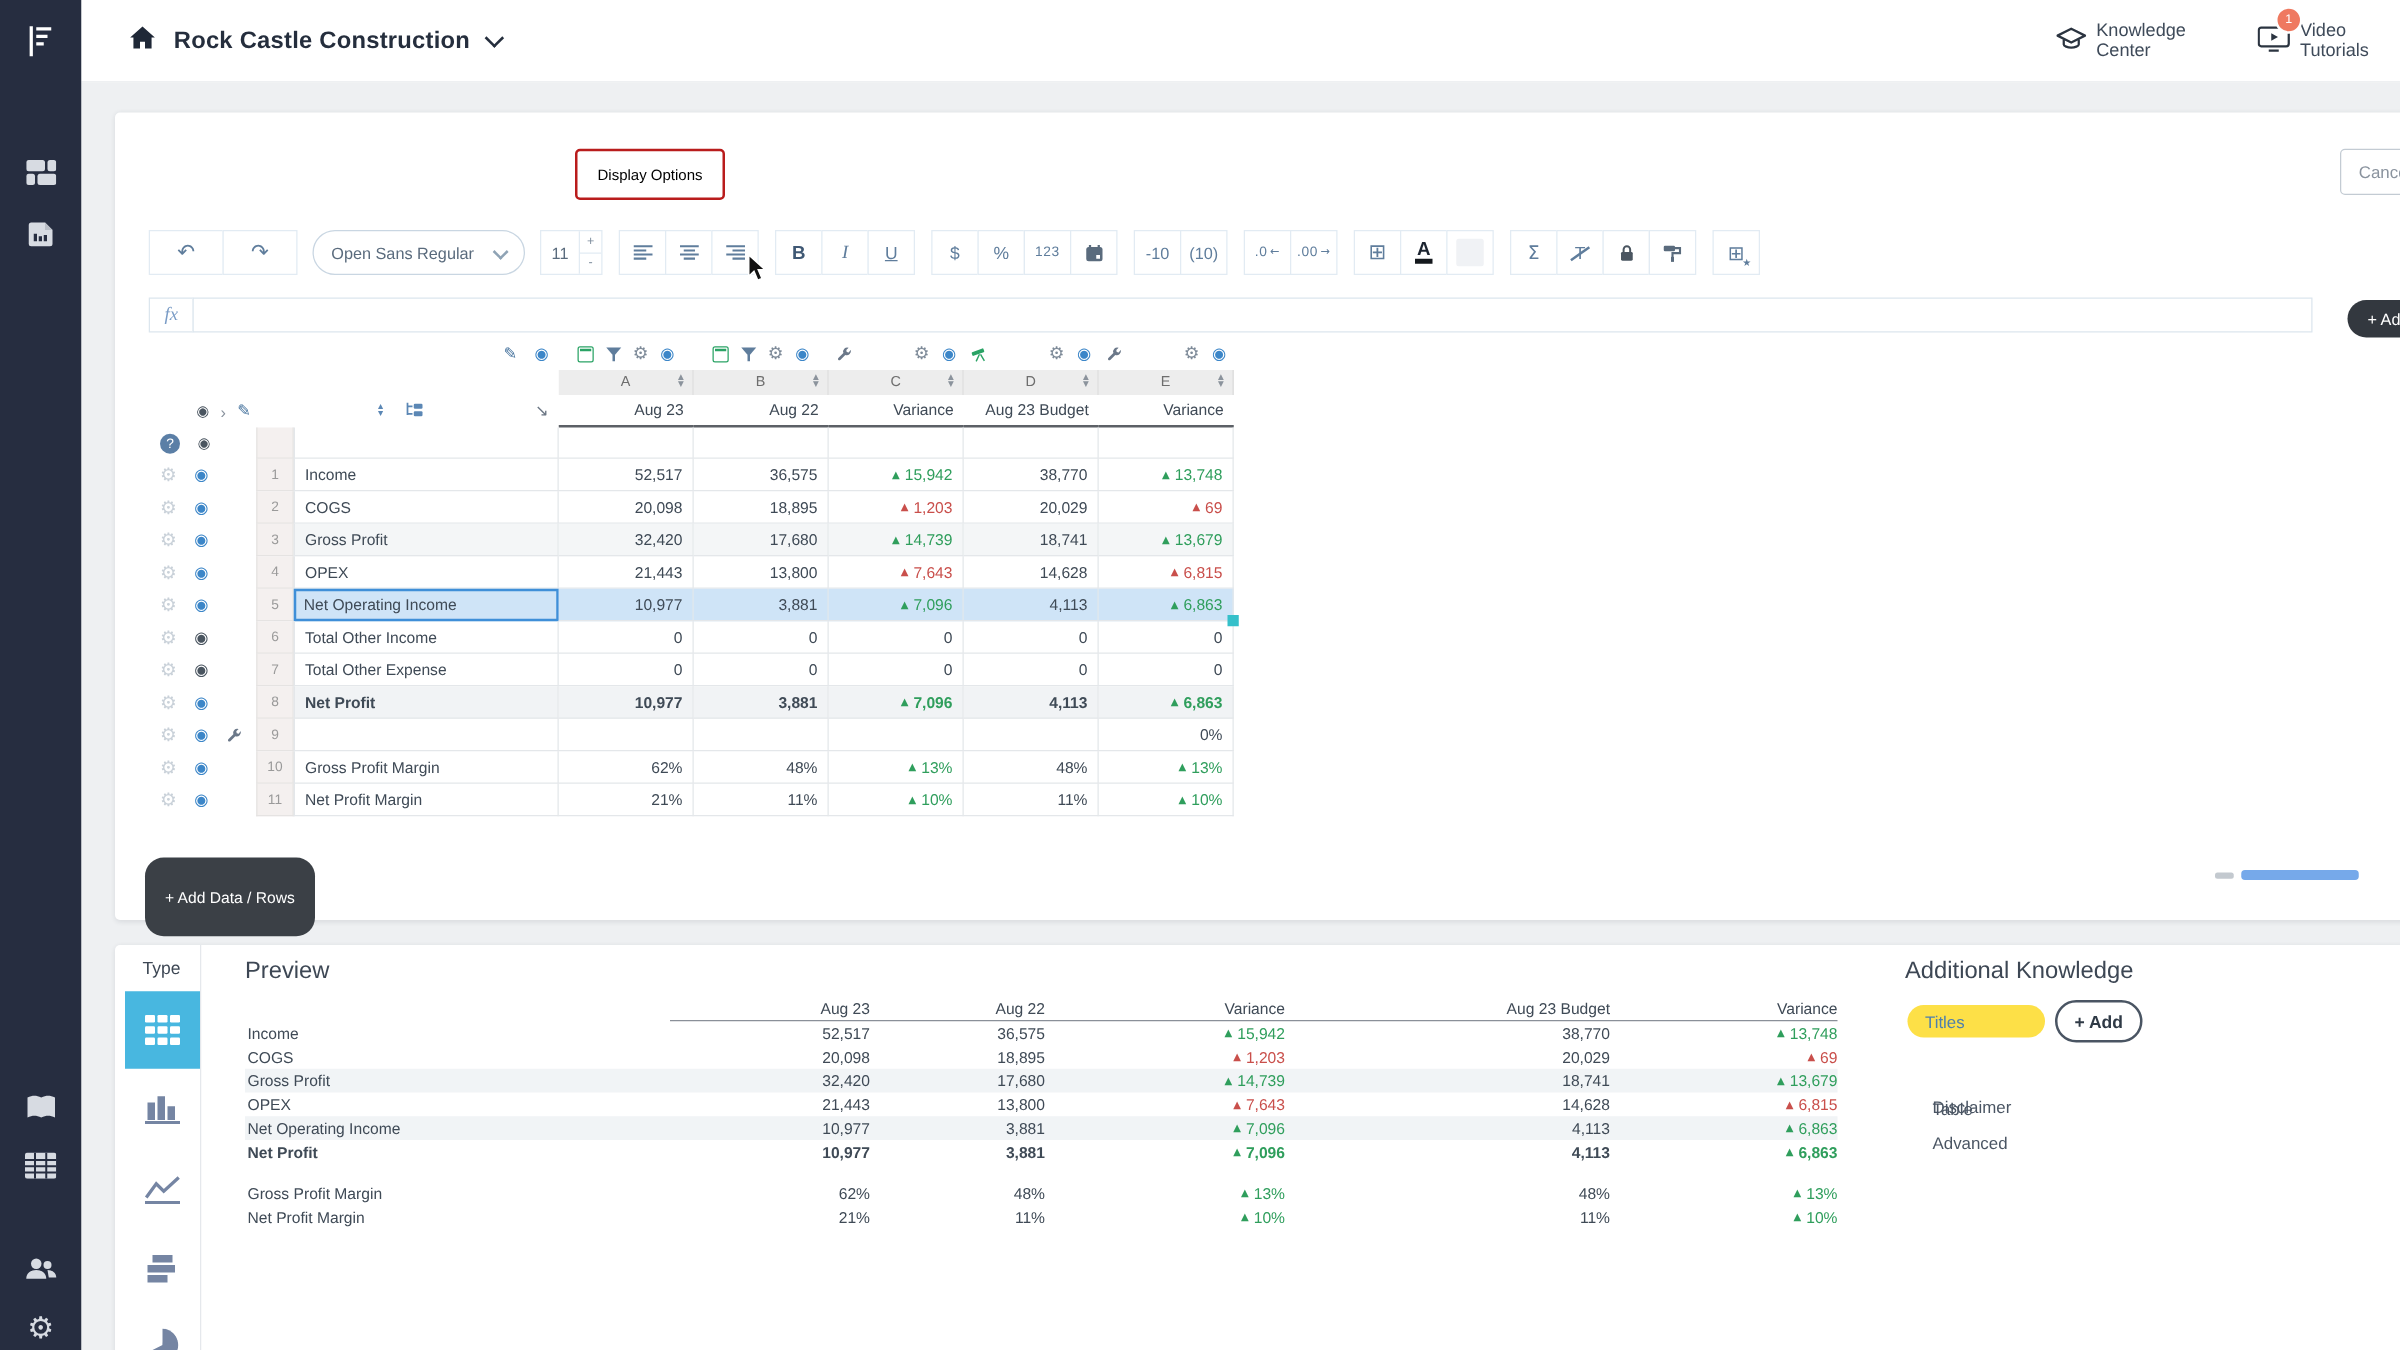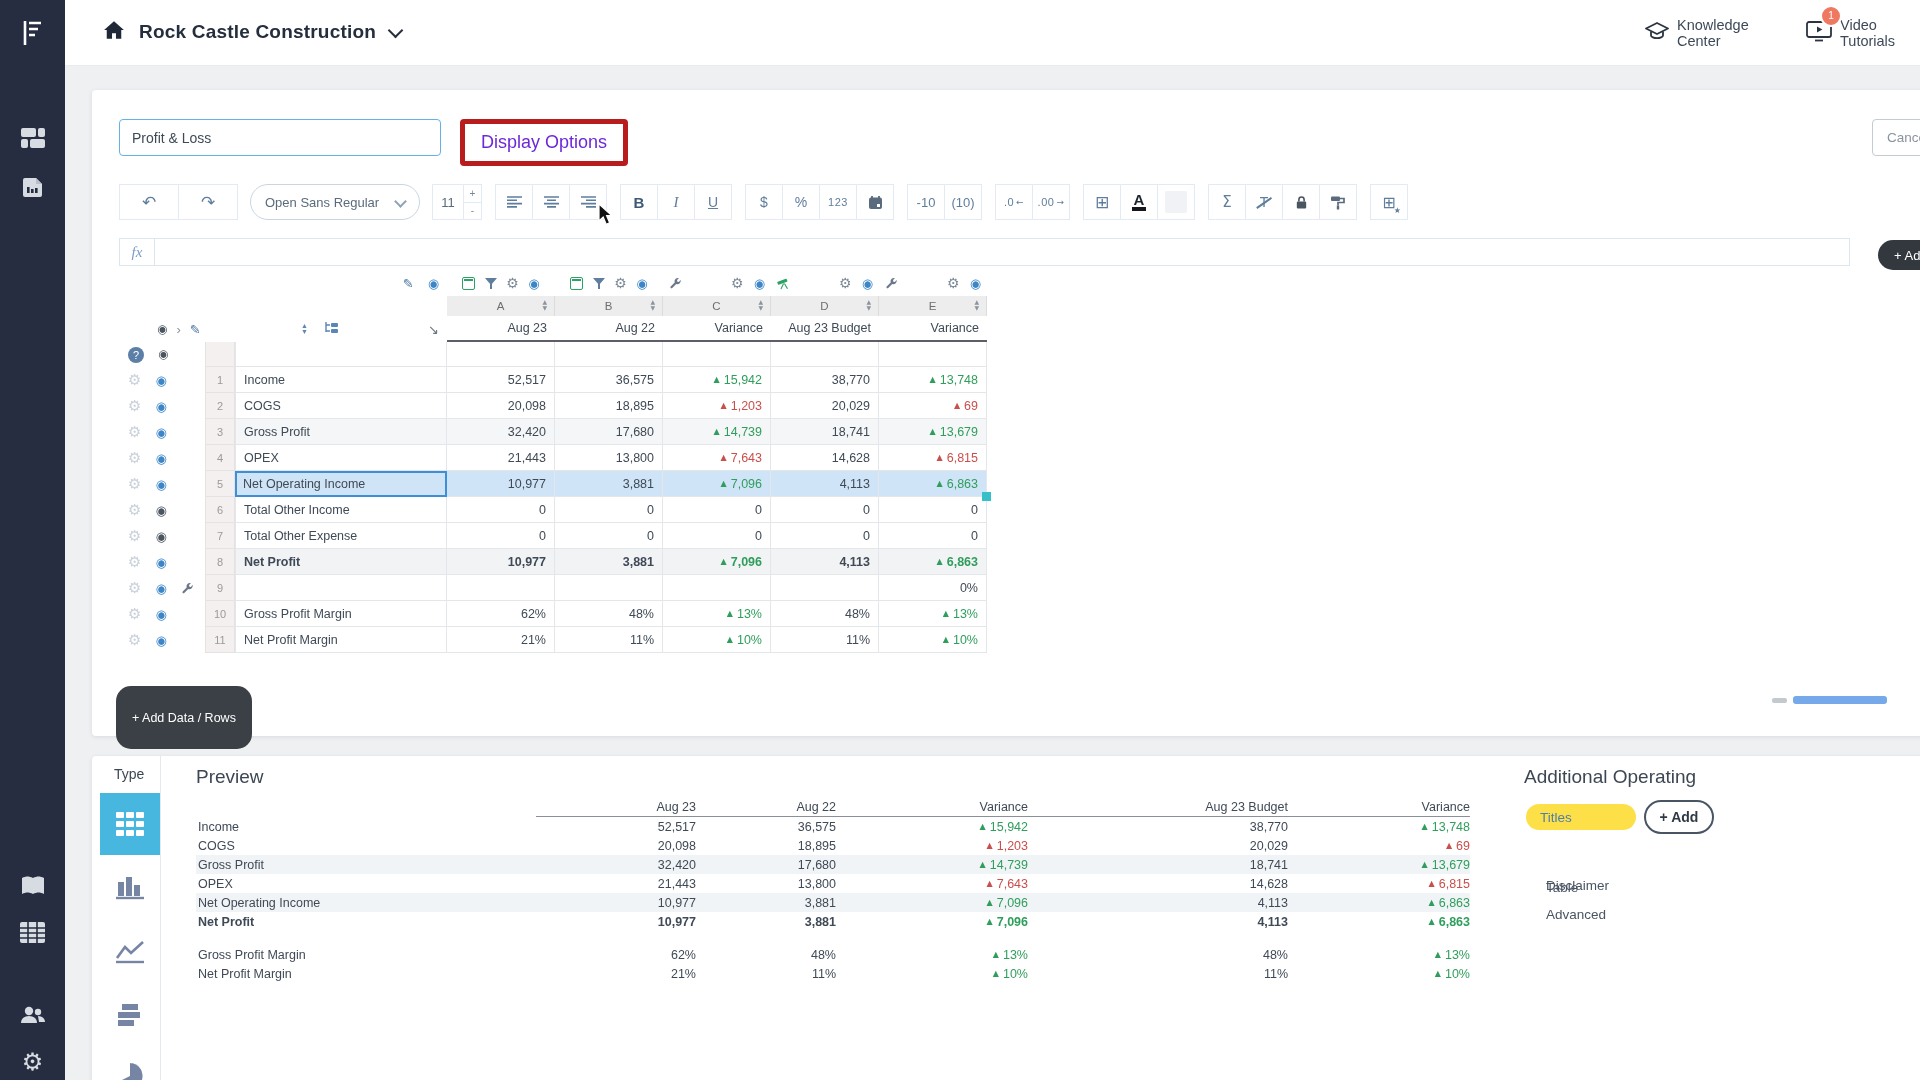--- a/index.html
+++ b/index.html
@@ -19,22 +19,22 @@
   #vt-wrap{position:relative}
   #vt-badge{position:absolute;left:14px;top:-12px;width:18px;height:18px;border-radius:50%;background:#ef7960;color:#fff;
             font-size:10px;display:flex;align-items:center;justify-content:center;border:2px solid #fff}
   
   .card{position:absolute;left:92px;width:1848px;background:#fff;border-radius:4px;box-shadow:0 1px 4px rgba(25,39,60,.10)}
   #card1{top:90px;height:646px}
   #card2{top:756px;height:340px}
   
   #title-input{position:absolute;left:27px;top:29px;width:322px;height:37px;border:1px solid #66b2e8;border-radius:4px;
                padding:0 12px;font-size:14px;color:#3f4a56;outline:none;box-sizing:border-box;font-family:inherit}
-  #display-options{position:absolute;left:368px;top:29px;height:37px;padding:0 16px;background:#fff;border:5px solid #b91c1c;
-                   border-radius:4px;color:#6d28d9;font-size:18px;display:flex;align-items:center}
+  #display-options{position:absolute;left:368px;top:29px;height:37px;padding:0 16px;background:#fff;border:2px solid #b91c1c;
+                   border-radius:4px;color:#000000;font-size:12px;display:flex;align-items:center}
   #cancel-btn{position:absolute;left:1780px;top:29px;height:37px;width:90px;background:#fff;border:1px solid #c3cbd3;
               border-radius:4px;color:#8a939e;font-size:13.5px;display:flex;align-items:center;padding:0 14px;box-sizing:border-box}
   
   #toolbar{position:absolute;left:27px;top:93px;display:flex;align-items:center;height:38px}
   .tb{min-width:38px;height:36px;border:1px solid #e2ebf3;background:#fff;display:flex;align-items:center;justify-content:center;
       color:#5f7d9c;font-size:14px;box-sizing:border-box;margin-left:-1px;position:relative}
   .tb.first{margin-left:0}
   .gap{margin-left:13px !important}
   .tb.wide{min-width:60px}
   #font-select{margin-left:12px;width:170px;height:36px;border:1px solid #c9d6e2;border-radius:18px;display:flex;align-items:center;
@@ -203,21 +203,20 @@
             <path d="M9 20.5h8" stroke="#2b3440" stroke-width="1.8"></path>
           </svg>
       </span>
       <span id="vt-badge">1</span>
       <span>Video Tutorials</span>
     </span>
   </div>
 </div>
 
 <div class="card" id="card1">
-  <input id="title-input" value="Profit &amp; Loss" style="">
   <div id="display-options">Display Options</div>
   <div id="cancel-btn">Cancel</div>
 
   <div id="toolbar">
     <div class="tb wide first glyph" style="font-size:17px">↶</div>
     <div class="tb wide glyph" style="font-size:17px">↷</div>
     <div id="font-select">
       <span>Open Sans Regular</span>
       <span class="chev"></span>
     </div>
@@ -935,21 +934,21 @@
             <span>11%</span>
           </div>
           <div class="p-c p-c5 pos">
             <span class="tri">▲</span>
             <span>10%</span>
           </div>
         </div>
       </div>
   </div>
 
-  <div id="settings-title">Additional Operating</div>
+  <div id="settings-title">Additional Knowledge</div>
   <div id="settings-add">+ Add</div>
   <div id="settings-items">
       <div class="set-item active" style="top: 48px;">Titles</div>
       <div class="set-item" style="top: 86px; margin-top: 32px;">Table</div>
       <div class="set-item" style="top: 116px;">Disclaimer</div>
       <div class="set-item" style="top: 145px;">Advanced</div>
     </div>
 </div>
 
 <div id="cursor">

